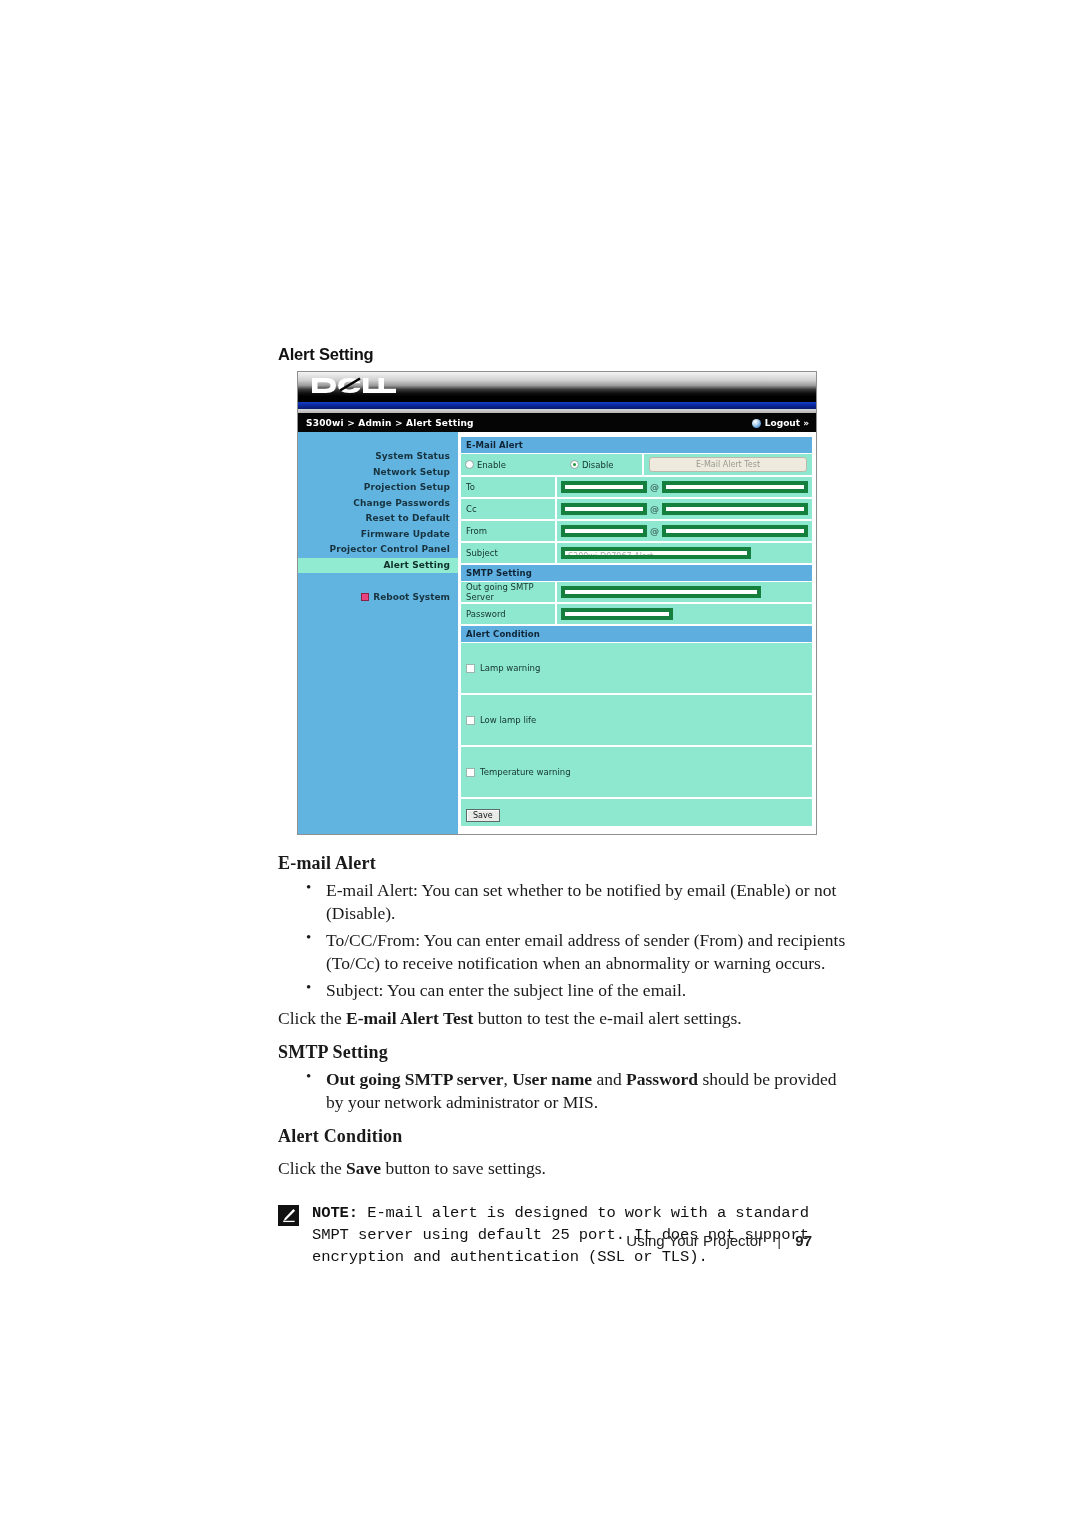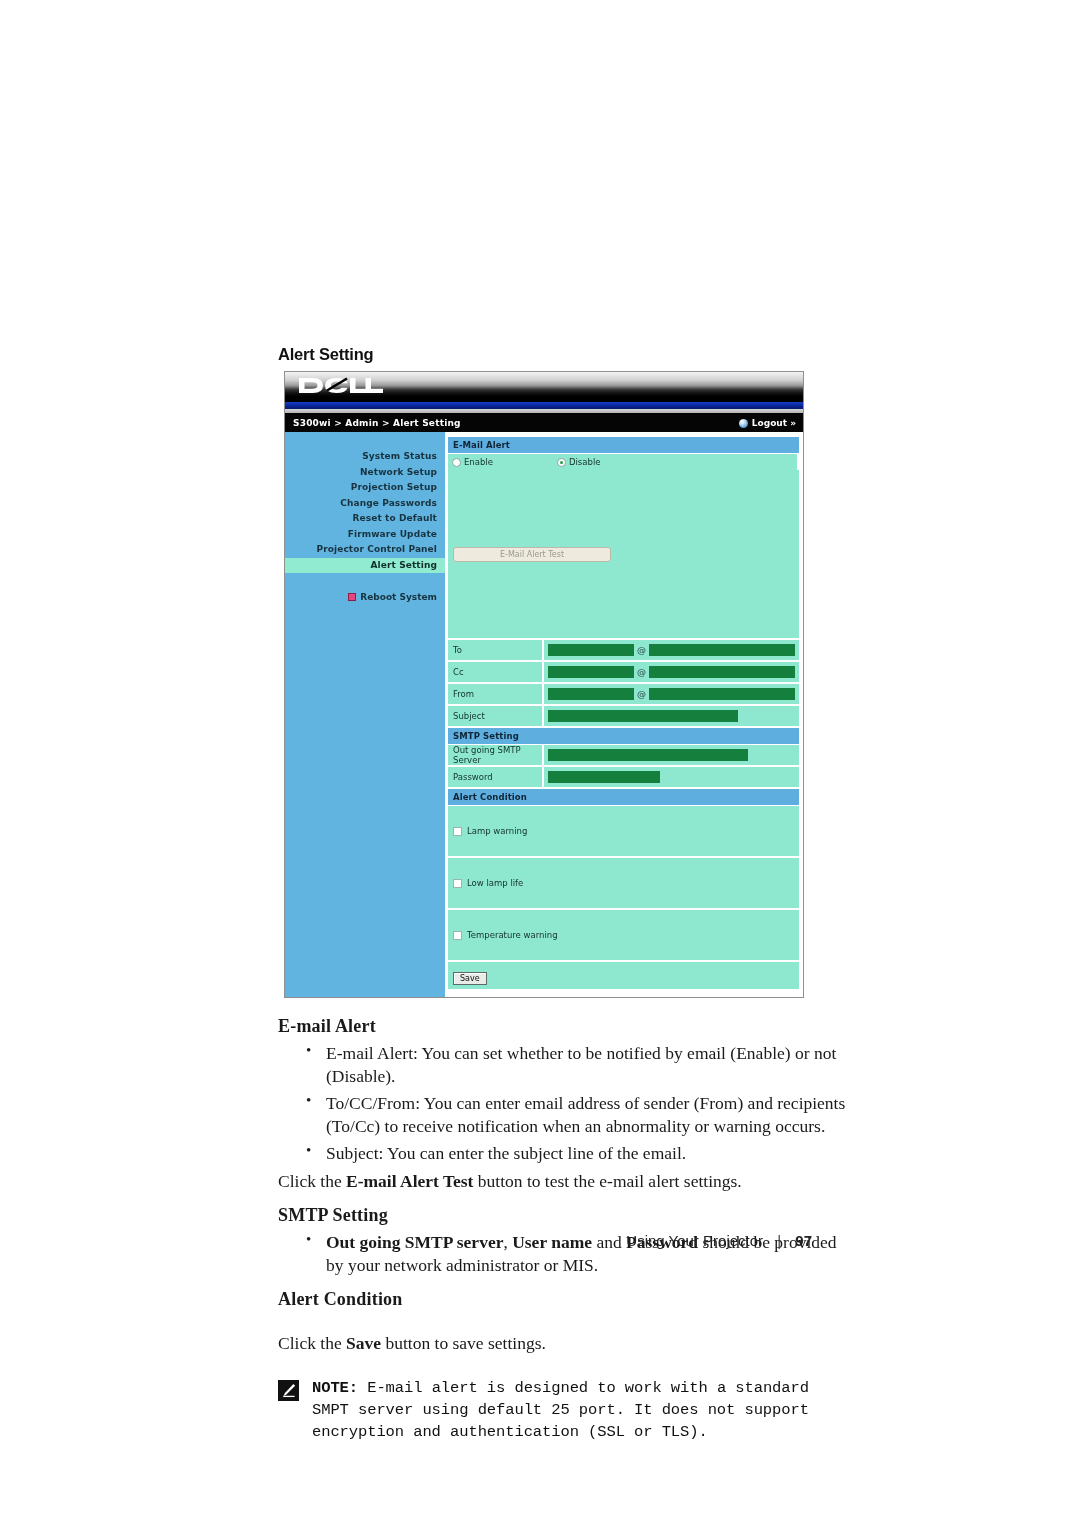--- a/index.html
+++ b/index.html
@@ -34,21 +34,21 @@
     margin: 0 0 7px 0;
   }
 
   
   .ui {
     width: 520px;
     border: 1px solid #8f8f8f;
     background: #ec4899;
     font-family: "DejaVu Sans", sans-serif;
     box-sizing: border-box;
-    margin-left: 6px;
+    margin-left: 19px;
   }
 
   
   .ui-banner {
     height: 30px;
     background: linear-gradient(to bottom,
       #f4f4f4 0%, #e2e2e2 14%, #cfcfcf 28%,
       #9a9a9a 45%, #3a3a3a 58%,
       #111111 70%, #000000 82%, #000000 100%);
     position: relative;
@@ -189,21 +189,21 @@
   .cell-val {
     flex: 1;
     display: flex;
     align-items: center;
     padding: 3px 4px;
     gap: 3px;
     box-sizing: border-box;
   }
 
   
-  .radio-row { background: #8ee8d0; flex-direction: column; }
+  .radio-row { background: #8ee8d0; }
   .radio-grp {
     display: flex;
     align-items: center;
     gap: 3px;
     font-size: 8.5px;
     color: #14332c;
   }
   .radio-grp + .radio-grp { margin-left: 36px; padding-left: 28px; }
   .rb {
     width: 9px; height: 9px; border-radius: 50%;
@@ -243,21 +243,21 @@
     color: #9a9a90;
     background: #eeeade;
     border: 1px solid #bcb9ab;
     border-radius: 3px;
     padding: 2px 0;
   }
 
   
   .inp {
     background: #ffffff;
-    border: 6px solid #15803d;
+    border: 4px solid #15803d;
     height: 12px;
     box-sizing: border-box;
   }
   .inp-sm { width: 86px; }
   .inp-md { width: 112px; }
   .inp-lg { flex: 1; min-width: 0; }
   .inp-subject {
     width: 190px;
     font-size: 8px;
     color: #a7a7a7;
@@ -327,21 +327,21 @@
     margin-bottom: 4px;
   }
   .bullets li::before {
     content: "\2022";
     position: absolute;
     left: 28px;
     top: -1px;
     font-size: 15px;
   }
   .para { margin: 5px 0 0 0; }
-  .para.tight { margin-top: 20px; }
+  .para.tight { margin-top: 8px; }
   b.bf { font-weight: bold; }
 
   
   .note {
     display: flex;
     gap: 13px;
     margin-top: 22px;
     align-items: flex-start;
   }
   .note-ico {

